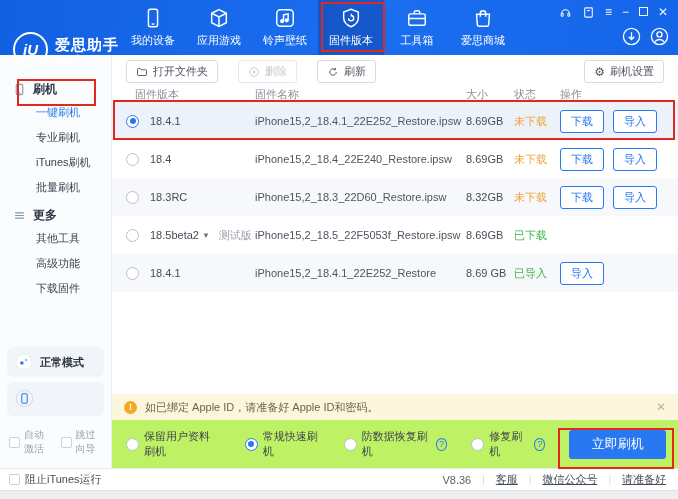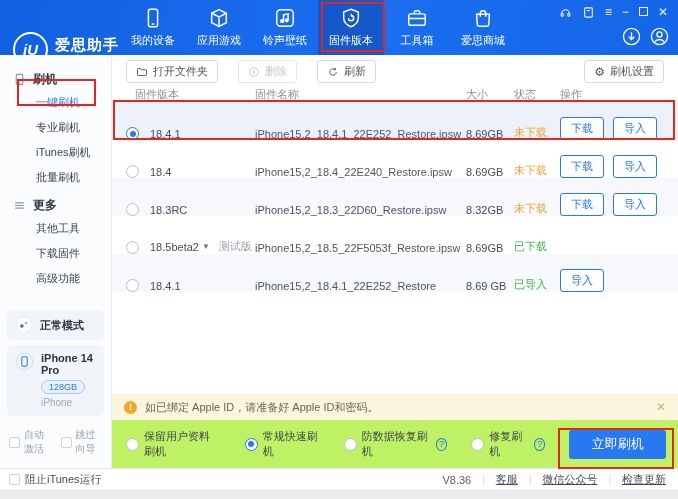--- a/index.html
+++ b/index.html
@@ -18,21 +18,21 @@
   .nicon svg{width:22px;height:22px;display:block;}
   .win-icons{position:absolute;top:5px;right:10px;display:flex;gap:10px;align-items:center;height:14px;}
   .win-icons .wi{font-size:12px;line-height:12px;cursor:pointer;opacity:.95;}
   .win-icons svg{width:13px;height:13px;display:block;}
   .max-box{width:9px;height:9px;border:1.4px solid #fff;display:inline-block;}
   .acct-icons{position:absolute;top:26px;right:8px;display:flex;gap:7px;}
   .circ-ic{width:21px;height:21px;cursor:pointer;}
   .circ-ic svg{width:21px;height:21px;display:block;}
   
   .bodyrow{flex:1;display:flex;min-height:0;}
-  aside{width:112px;flex:0 0 112px;background:#fbfcfe;border-right:1px solid #e9edf2;display:flex;flex-direction:column;padding-top:9px;}
+  aside{width:112px;flex:0 0 112px;background:#fbfcfe;border-right:1px solid #e9edf2;display:flex;flex-direction:column;padding-top:19px;}
   .side-title{display:flex;align-items:center;gap:7px;height:22px;padding-left:13px;font-size:12px;font-weight:bold;color:#2b3442;margin-top:4px;}
   .sicon{width:13px;height:13px;color:#8296ad;font-size:12px;line-height:13px;}
   .sicon svg{width:13px;height:13px;display:block;}
   .side-item{height:25px;line-height:25px;padding-left:36px;font-size:11px;color:#3d4450;cursor:pointer;}
   .side-item.active{color:#2878f2;}
   .side-spacer{flex:1;}
   .mode-card,.device-card{margin:5px 7px 0;background:#f1f4f8;border-radius:6px;}
   .mode-card{display:flex;align-items:center;gap:7px;padding:6px 8px;font-size:11px;font-weight:bold;color:#2b3442;cursor:pointer;}
   .mode-ic svg{width:18px;height:18px;display:block;}
   .device-card{padding:7px 8px 8px;display:flex;gap:7px;cursor:pointer;}
@@ -51,21 +51,21 @@
   .tbtn .gchar{font-size:12px;line-height:12px;}
   .tbtn.disabled{color:#c3c8cf;border-color:#e4e7ec;cursor:default;}
   .tbtn-settings{margin-left:auto;}
   .thead{height:15px;flex:0 0 15px;display:flex;align-items:center;padding:0 14px;font-size:11px;color:#8a9099;margin-top:4px;}
   .h-version{width:129px;padding-left:9px;}
   .h-name{flex:1;}
   .h-size{width:48px;}
   .h-status{width:46px;}
   .h-action{width:104px;}
   .rows{flex:0 0 auto;}
-  .trow{height:38px;display:flex;align-items:flex-end;padding:0 14px;font-size:11px;color:#454c57;}
+  .trow{height:38px;display:flex;align-items:center;padding:0 14px;font-size:11px;color:#454c57;}
   .trow.alt{background:#f6f8fb;}
   .trow.selected{background:#edf2fa;}
   .c-radio{width:24px;flex:0 0 24px;display:flex;align-items:center;}
   .radio{width:13px;height:13px;border:1px solid #b9c0c9;border-radius:50%;background:#fff;display:inline-block;position:relative;cursor:pointer;flex:0 0 13px;}
   .radio.checked{border-color:#2878f2;}
   .radio.checked::after{content:'';position:absolute;left:2.5px;top:2.5px;right:2.5px;bottom:2.5px;background:#2878f2;border-radius:50%;}
   .c-version{width:105px;flex:0 0 105px;display:flex;align-items:center;}
   .arrow{color:#6b7480;font-size:8px;margin-left:3px;}
   .beta{color:#9aa1ab;margin-left:9px;}
   .c-name{flex:1;color:#4e5560;white-space:nowrap;overflow:hidden;}
@@ -224,46 +224,41 @@
           <div class="side-item">批量刷机</div>
           <div class="side-title">
             <span class="sicon">
               <svg viewBox="0 0 24 24" fill="none" stroke="#8296ad" stroke-width="2.2">
                 <path d="M4 7h16M4 12h16M4 17h16"></path>
               </svg>
             </span>
             <span>更多</span>
           </div>
           <div class="side-item">其他工具</div>
+          <div class="side-item">高级功能</div>
           <div class="side-item">下载固件</div>
-          <div class="side-item">高级功能</div>
         </div>
       <div class="side-spacer"></div>
       <div class="mode-card">
         <span class="mode-ic">
             <svg viewBox="0 0 24 24">
               <circle cx="12" cy="12" r="10.5" fill="#fff" stroke="#e2e8f0"></circle>
               <circle cx="9.2" cy="13.4" r="2.4" fill="#2878f2"></circle>
               <circle cx="14.8" cy="9.2" r="1.7" fill="#8fb9f8"></circle>
             </svg>
           </span>
         <span>正常模式</span>
       </div>
       <div class="device-card">
         <span class="dev-ic">
             <svg viewBox="0 0 24 24" fill="none">
               <circle cx="12" cy="12" r="10.4" stroke="#cfdaea" stroke-width="1.2"></circle>
               <rect x="8.6" y="6" width="6.8" height="12" rx="1.5" stroke="#2878f2" stroke-width="1.3"></rect>
             </svg>
           </span>
-        <span>
-          <div class="dev-name">iPhone 14 Pro</div>
-          <span class="dev-cap">128GB</span>
-          <div class="dev-type">iPhone</div>
-        </span>
       </div>
       <div class="side-checks" id="side-checks">
           <label class="scheck">
             <span class="cbox"></span>
             <span>自动激活</span>
           </label>
           <label class="scheck">
             <span class="cbox"></span>
             <span>跳过向导</span>
           </label>
@@ -421,21 +416,21 @@
       <span class="cbox"></span>
       <span>阻止iTunes运行</span>
     </label>
     <span class="sb-right" id="sb-right">
       <span class="sb-version">V8.36</span>
     <span class="sep">|</span>
         <span class="slink">客服</span>
         <span class="sep">|</span>
         <span class="slink">微信公众号</span>
         <span class="sep">|</span>
-        <span class="slink">检查更新</span>
+        <span class="slink">请准备好</span>
       </span>
   </div>
   <div class="bottom-strip"></div>
 
   <div class="hl hl-nav"></div>
   <div class="hl hl-side"></div>
   <div class="hl hl-row"></div>
   <div class="hl hl-flash"></div>
 </div>
 

